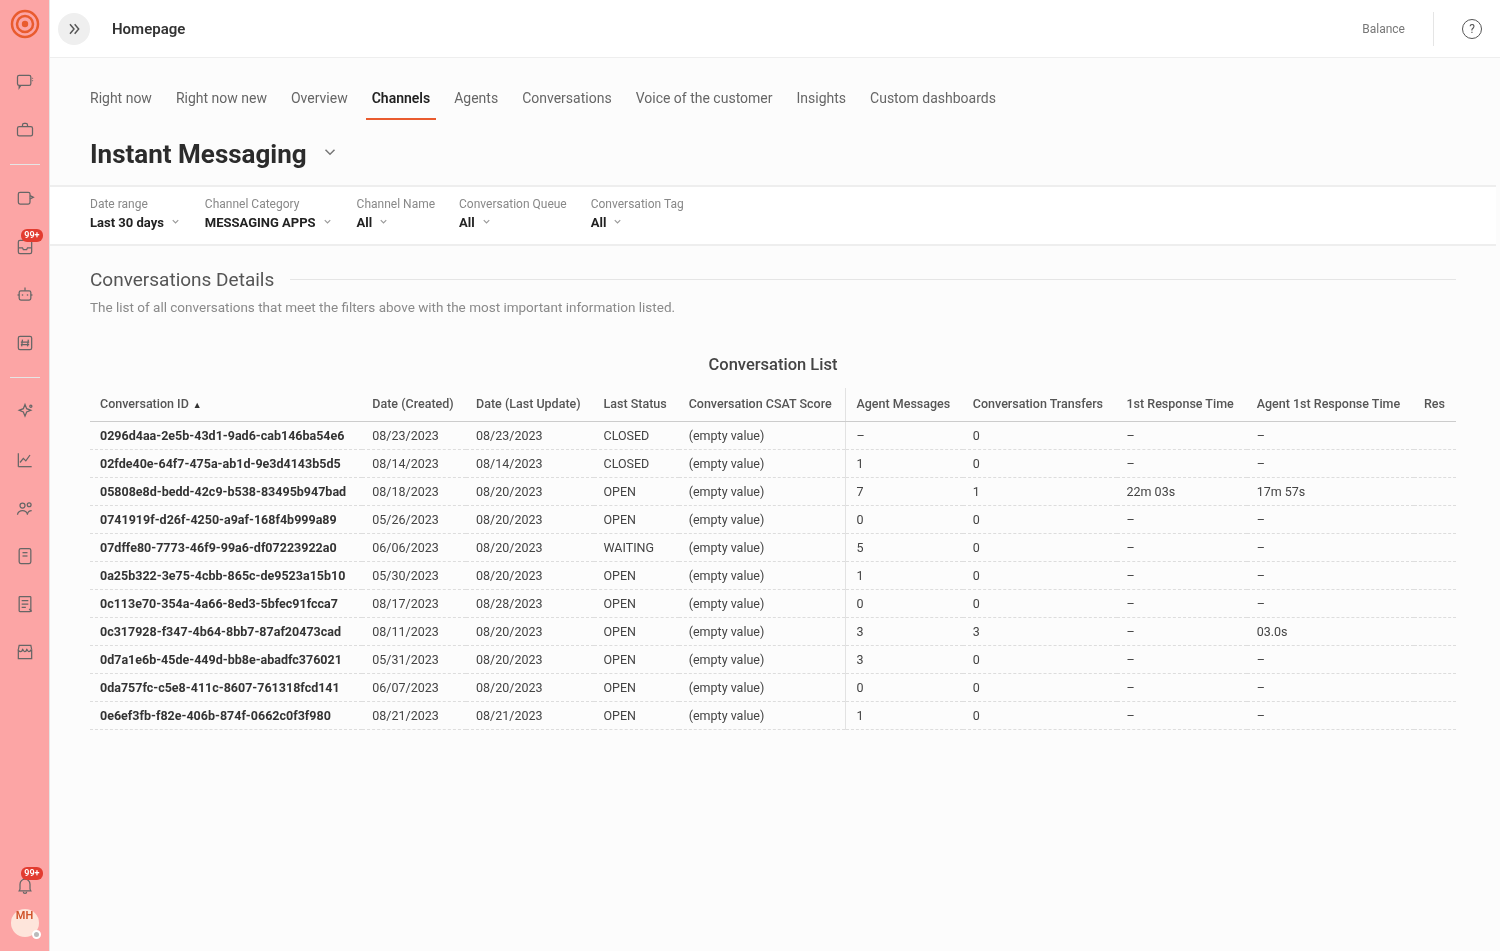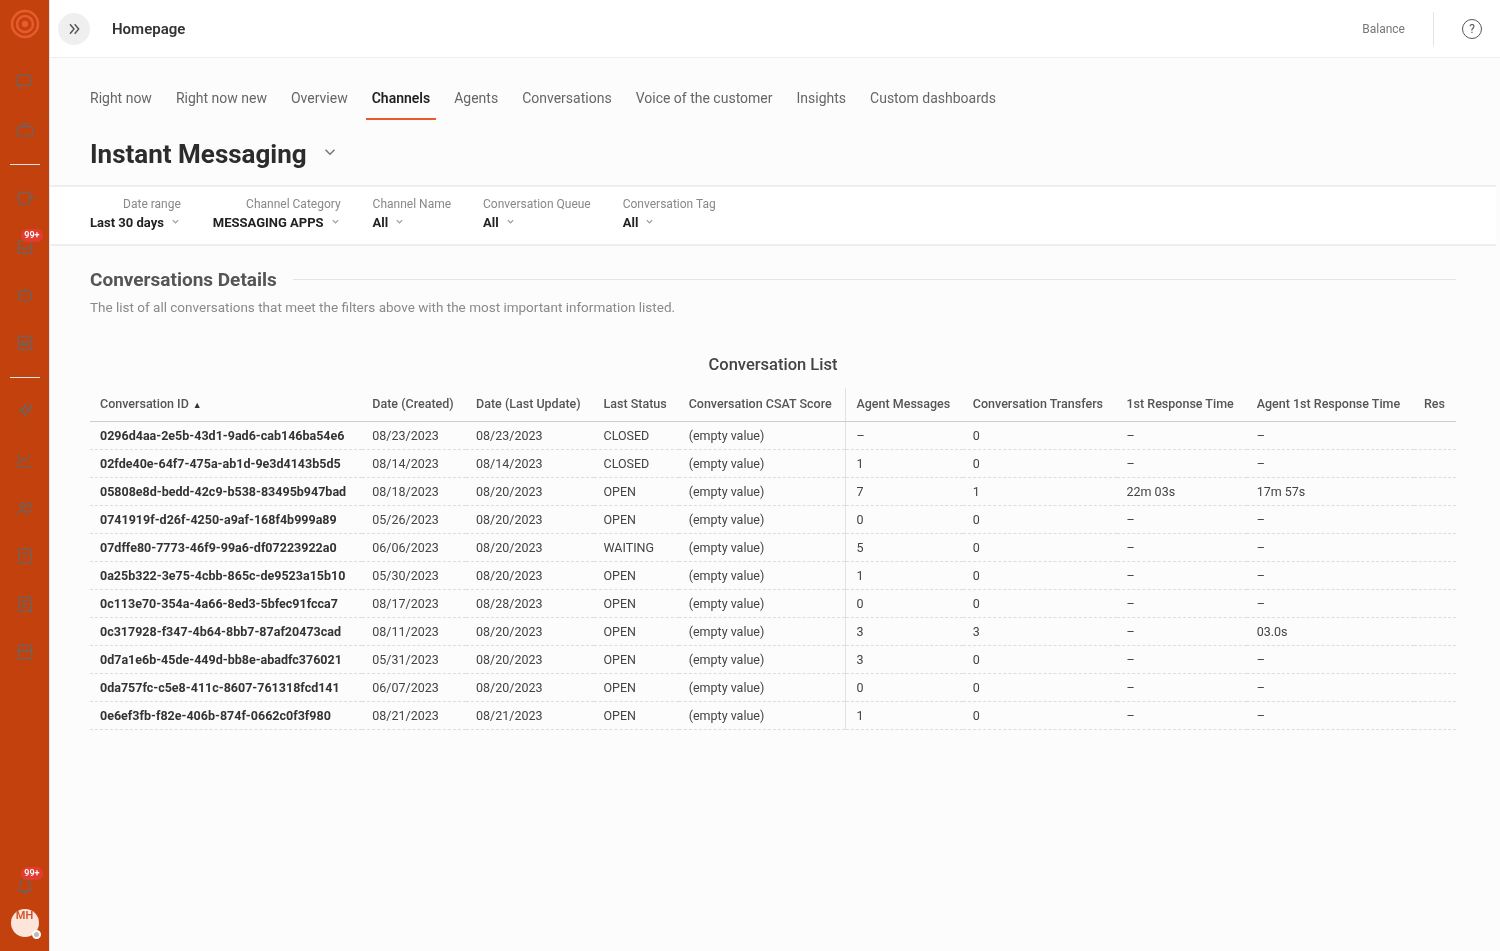--- a/index.html
+++ b/index.html
@@ -1,20 +1,20 @@
 <!DOCTYPE html>
 <html><head>
 <meta charset="utf-8">
 <style>
   * { box-sizing: border-box; margin: 0; padding: 0; }
   html, body { height: 100%; font-family: -apple-system, BlinkMacSystemFont, "Segoe UI", Roboto, Arial, sans-serif; background:#fff; color:#333; }
   body { display:flex; width:1500px; height:951px; overflow:hidden; }
 
   
-  .rail { width:50px; border-right:1px solid #e5e5e5; display:flex; flex-direction:column; align-items:center; padding-top:8px; background:#c2410c; }
+  .rail { width:50px; border-right:1px solid #e5e5e5; display:flex; flex-direction:column; align-items:center; padding-top:8px; background:#fca5a5; }
   .rail .logo { width:32px; height:32px; border-radius:50%; display:flex; align-items:center; justify-content:center; margin-bottom:18px; }
   .rail .logo svg { display:block; }
   .rail .icon-btn { width:36px; height:36px; display:flex; align-items:center; justify-content:center; margin:6px 0; color:#666; position:relative; cursor:pointer; border-radius:6px; }
   .rail hr { width:30px; border:none; border-top:1px solid #e5e5e5; margin:10px 0; }
   .rail .spacer { flex:1; }
   .badge { position:absolute; top:0; right:0; background:#E23C30; color:#fff; font-size:9px; line-height:1; padding:2px 3px; border-radius:6px; font-weight:600; }
   .avatar { width:28px; height:28px; border-radius:50%; background:#FEE5DB; color:#D0542B; font-size:11px; font-weight:600; display:flex; align-items:flex-start; justify-content:center; position:relative; margin-bottom:14px; }
   .avatar .presence { position:absolute; right:-2px; bottom:-2px; width:9px; height:9px; border-radius:50%; background:#bbb; border:2px solid #fff; }
 
   
@@ -31,31 +31,31 @@
 
   .tabs { display:flex; gap:24px; padding:28px 40px 0 40px; border-bottom:1px solid transparent; }
   .tab { font-size:14px; color:#666; padding:4px 0 14px 0; cursor:pointer; position:relative; }
   .tab.active { color:#222; font-weight:600; }
   .tab.active::after { content:""; position:absolute; left:-6px; right:-6px; bottom:0; height:2px; background:#E95B2E; }
 
   .page-title-row { display:flex; align-items:center; gap:14px; padding:18px 40px 16px 40px; }
   .page-title { font-size:26px; font-weight:700; color:#2c2c2c; }
   .caret { color:#777; }
 
-  .filters { display:flex; gap:32px; padding:10px 40px 14px 40px; border-top:1px solid #eee; border-bottom:1px solid #eee; background:#fff; margin:0 40px; border-left:none; border-right:none;text-align:right; }
+  .filters { display:flex; gap:24px; padding:10px 40px 14px 40px; border-top:1px solid #eee; border-bottom:1px solid #eee; background:#fff; margin:0 40px; border-left:none; border-right:none; }
   
   .filters { margin:0; padding-left:40px; padding-right:40px; }
   .filters-container { border-top:1px solid #eee; border-bottom:1px solid #eee; background:#fff; }
   .filter { display:flex; flex-direction:column; gap:4px; }
   .filter .label { font-size:12px; color:#888; }
   .filter .value { font-size:13px; font-weight:700; color:#222; display:flex; align-items:center; gap:6px; cursor:pointer; }
   .filter .value .chev { color:#999; font-size:11px; }
 
   .section-head { padding:22px 40px 4px 40px; display:flex; align-items:center; gap:16px; }
-  .section-head h2 { font-size:19px; font-weight:700; color:#555; white-space:nowrap; }
+  .section-head h2 { font-size:19px; font-weight:400; color:#555; white-space:nowrap; }
   .section-head .rule { flex:1; height:1px; background:#e5e5e5; }
   .section-desc { padding:4px 40px 0 40px; font-size:13.5px; color:#8a8a8a; }
 
   .table-wrap { margin:40px 40px 0 40px; }
   .table-title { text-align:center; font-size:16.5px; color:#444; font-weight:500; margin-bottom:14px; }
   .scroll-x { overflow-x:auto; position:relative; }
   table { border-collapse:collapse; width:100%; min-width:1240px; }
   th { text-align:left; font-size:12.5px; font-weight:500; color:#555; padding:8px 10px 10px 10px; border-bottom:1px solid #ccc; white-space:nowrap; }
   th.num, td.num { text-align:left; }
   td { font-size:12.5px; color:#444; padding:6px 10px; border-bottom:1px dashed #ddd; white-space:nowrap; }

